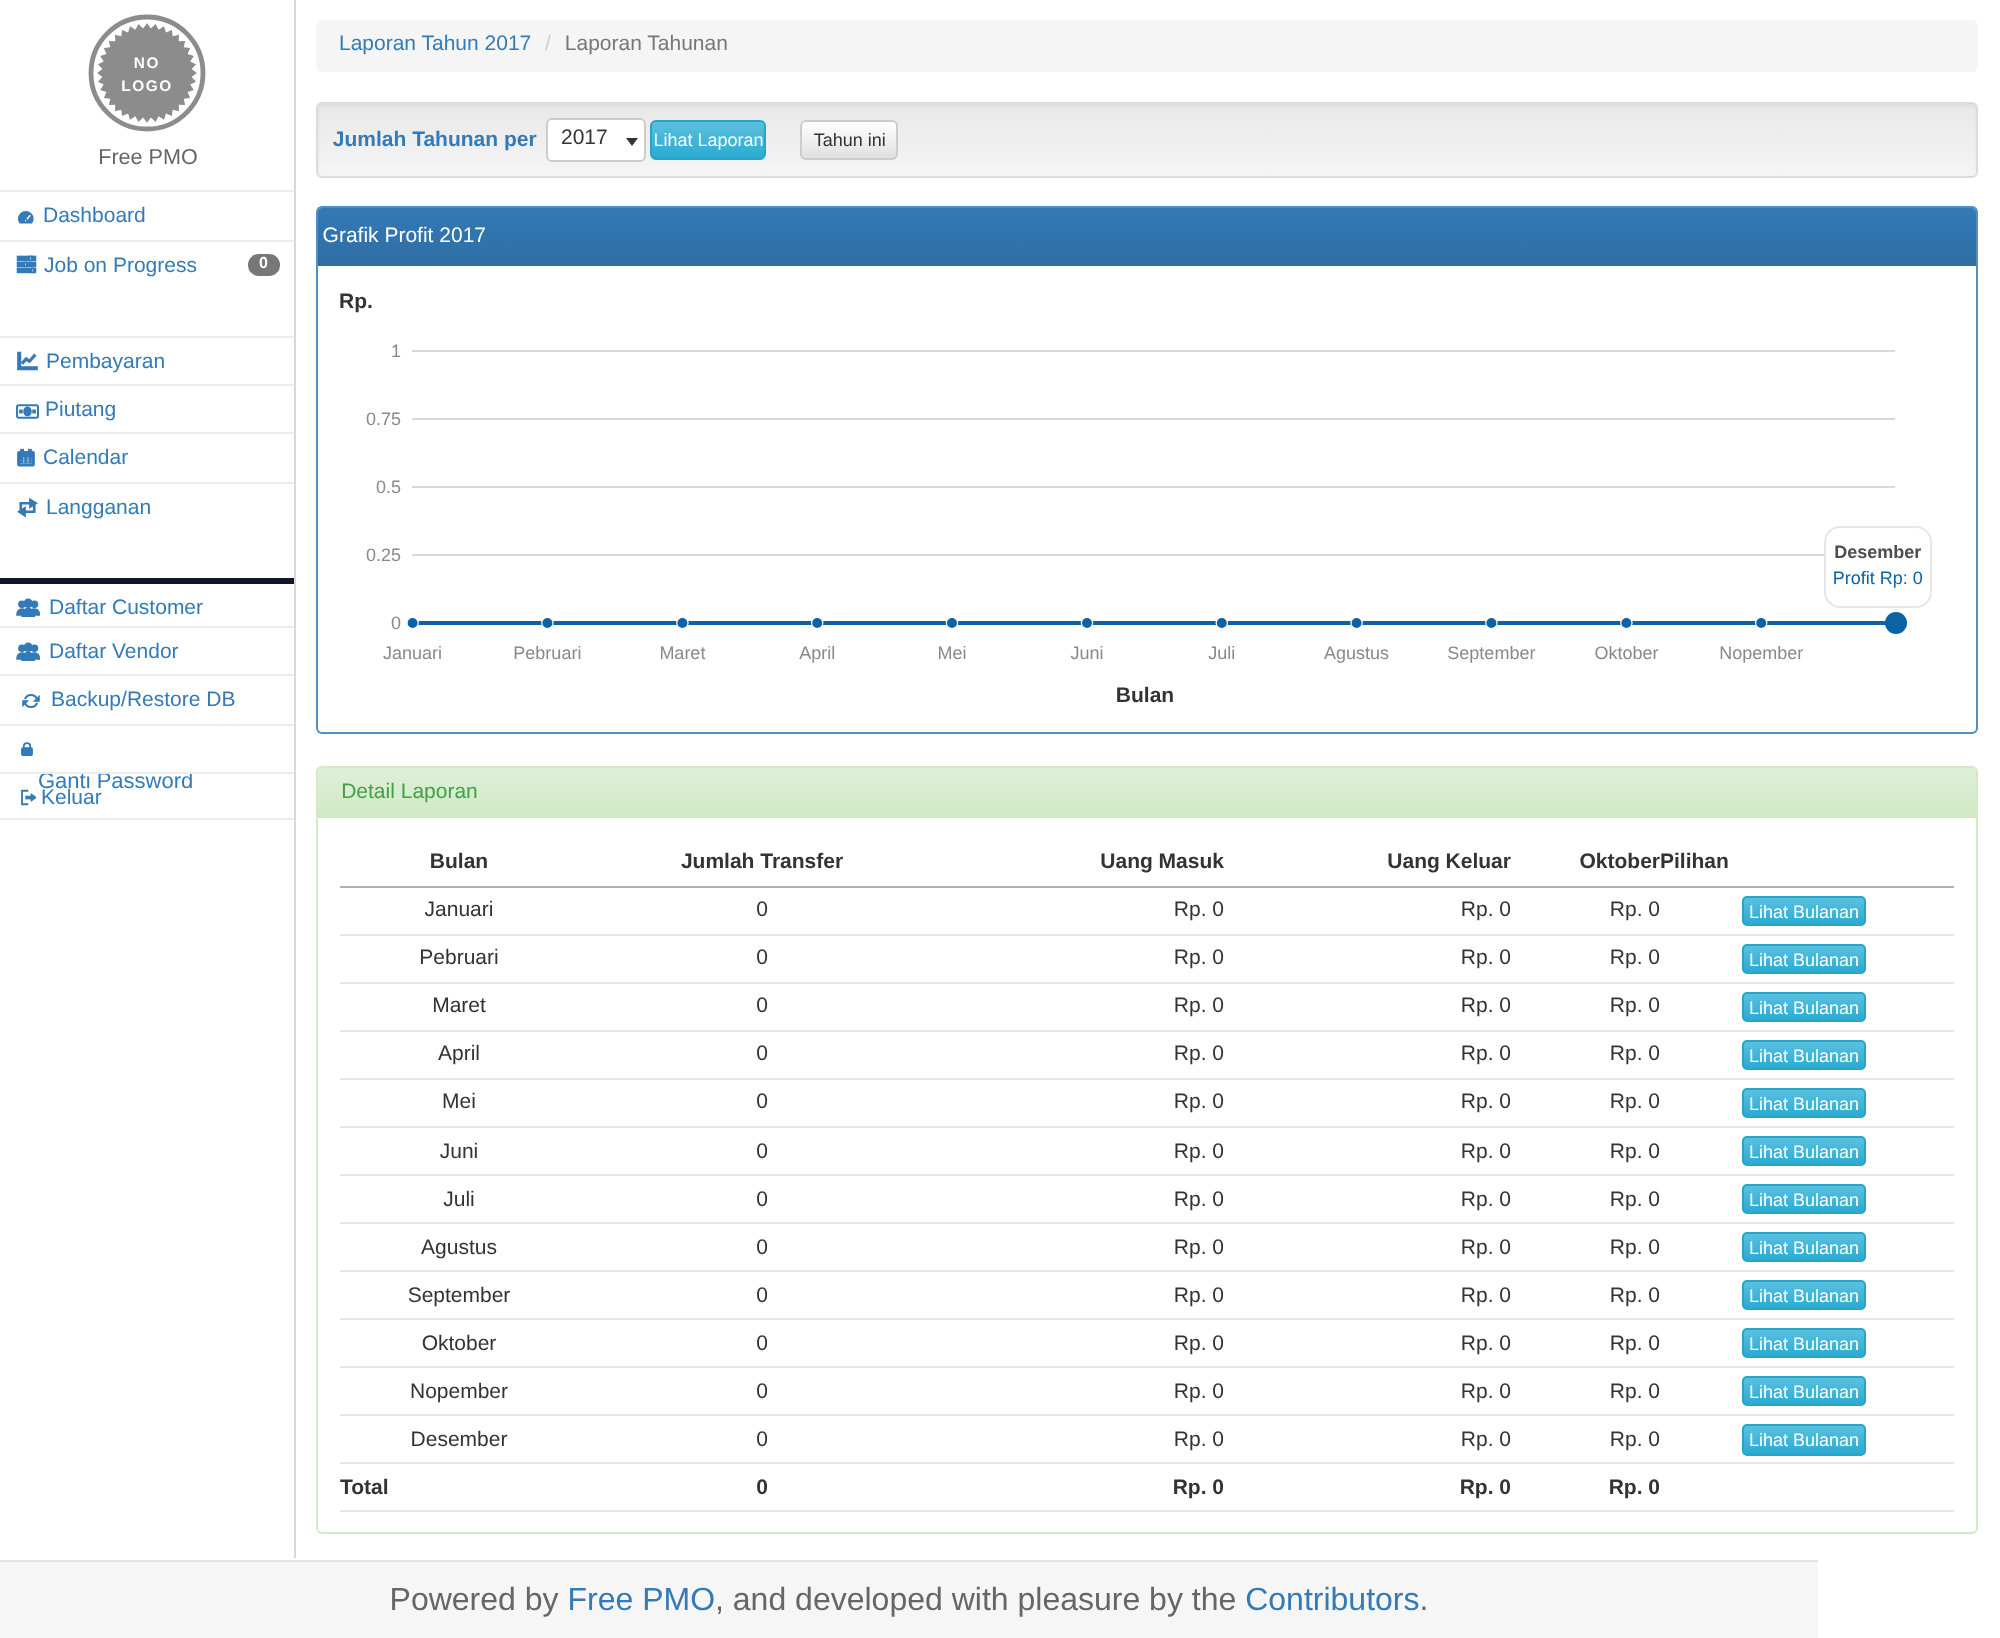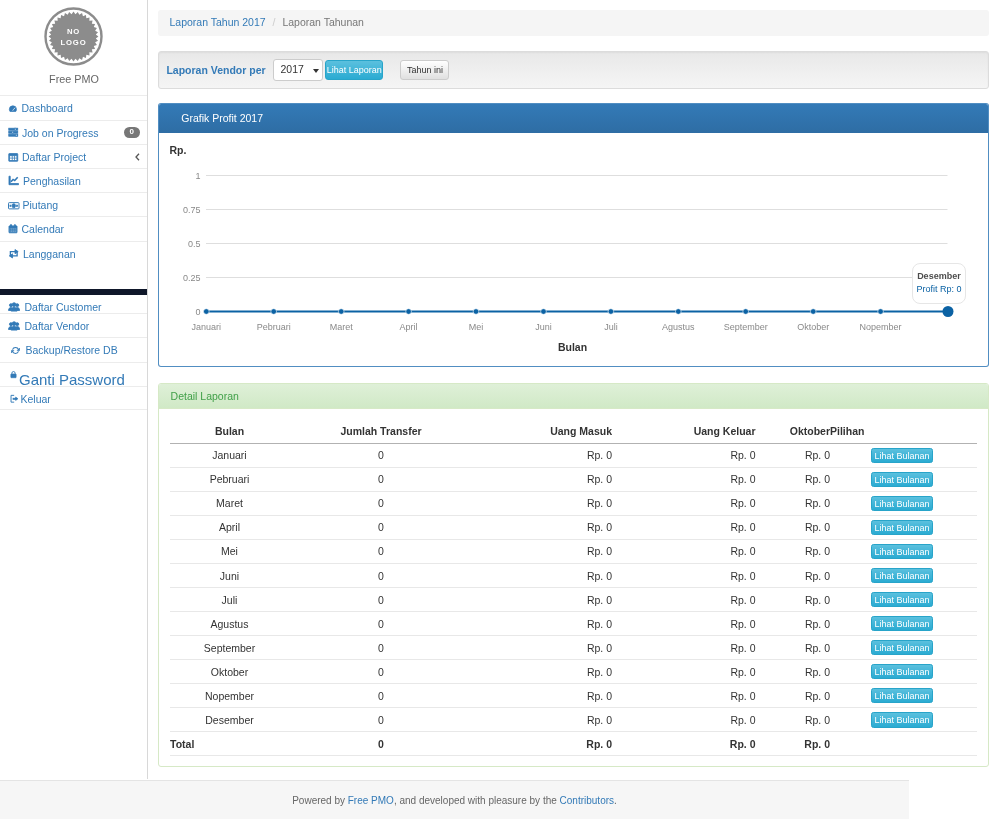--- a/index.html
+++ b/index.html
@@ -34,42 +34,26 @@
         <rect x="1" y="1.6" width="12" height="2.7"></rect>
         <rect x="1" y="5.6" width="12" height="2.7"></rect>
         <rect x="1" y="9.6" width="12" height="2.7"></rect>
         <rect x="9" y="1.6" width="1.4" height="2.7" fill="#fff"></rect>
         <rect x="5.6" y="5.6" width="1.4" height="2.7" fill="#fff"></rect>
         <rect x="10.4" y="9.6" width="1.4" height="2.7" fill="#fff"></rect>
       </svg>
       <div class="a" style="left:22px;top:0;height:24.2px;line-height:24.2px;font-size:10.5px;color:#337ab7">Job on Progress</div>
       <div class="a" style="left:123.5px;top:6.9px;width:16.5px;height:10.8px;background:#777;border-radius:5.4px;color:#fff;font-size:8px;font-weight:bold;text-align:center;line-height:10.8px">0</div>
     </div>
-    <div class="a" style="left:0;top:143.8px;width:147px;height:24.2px;border-top:1px solid #ececec;">
-      <svg class="a" style="left:8px;top:6.85px" width="10.5" height="10.5" viewBox="0 0 14 14" fill="#337ab7" stroke="#337ab7">
-        <rect x="1" y="2" width="12" height="10.4" rx="0.8"></rect>
-        <rect x="2.1" y="5" width="9.8" height="6.2" fill="#fff"></rect>
-        <rect x="2.1" y="5" width="9.8" height="6.2" fill="none" stroke="none"></rect>
-        <g stroke="none" fill="#337ab7">
-          <rect x="5.1" y="5" width="1" height="6.2"></rect>
-          <rect x="8.3" y="5" width="1" height="6.2"></rect>
-          <rect x="2.1" y="7.6" width="9.8" height="1"></rect>
-        </g>
-      </svg>
-      <div class="a" style="left:22px;top:0;height:24.2px;line-height:24.2px;font-size:10.5px;color:#337ab7">Daftar Project</div>
-      <svg class="a" style="left:134.5px;top:8.6px" width="5" height="8" viewBox="0 0 5 8">
-        <polyline points="4,0.8 1,4 4,7.2" fill="none" stroke="#555" stroke-width="1.3"></polyline>
-      </svg>
-    </div>
     <div class="a" style="left:0;top:168.0px;width:147px;height:24.2px;border-top:1px solid #ececec;">
       <svg class="a" style="left:8px;top:6.35px" width="11.5" height="11.5" viewBox="0 0 14 14" fill="#337ab7" stroke="#337ab7">
         <path d="M1.2 1.5v10.3h11.6v-1.4H2.7V1.5z"></path>
         <polyline points="3.6,8.3 6.2,5.4 8.2,6.8 11.8,2.8" fill="none" stroke-width="1.9"></polyline>
       </svg>
-      <div class="a" style="left:23px;top:0;height:24.2px;line-height:24.2px;font-size:10.5px;color:#337ab7">Penghasilan</div>
+      <div class="a" style="left:23px;top:0;height:24.2px;line-height:24.2px;font-size:10.5px;color:#337ab7">Pembayaran</div>
     </div>
     <div class="a" style="left:0;top:192.2px;width:147px;height:24.2px;border-top:1px solid #ececec;">
       <svg class="a" style="left:8px;top:6.35px" width="11.5" height="11.5" viewBox="0 0 14 14" fill="#337ab7" stroke="#337ab7">
         <rect x="0.6" y="3.2" width="12.8" height="7.6" rx="1" fill="none" stroke-width="1.2"></rect>
         <ellipse cx="7" cy="7" rx="2.1" ry="2.5"></ellipse>
         <rect x="2.4" y="6.3" width="1.2" height="1.4"></rect>
         <rect x="10.4" y="6.3" width="1.2" height="1.4"></rect>
       </svg>
       <div class="a" style="left:22.5px;top:0;height:24.2px;line-height:24.2px;font-size:10.5px;color:#337ab7">Piutang</div>
     </div>
@@ -92,21 +76,21 @@
     </div>
     <div class="a" style="left:0;top:240.6px;width:147px;height:24.2px;border-top:1px solid #ececec;">
       <svg class="a" style="left:8px;top:6.35px" width="11.5" height="11.5" viewBox="0 0 14 14" fill="#337ab7" stroke="#337ab7">
         <polyline points="2.9,9.8 2.9,4.4 8.9,4.4" fill="none" stroke-width="1.6"></polyline>
         <polygon points="8.5,1.9 12.4,4.4 8.5,6.9"></polygon>
         <polyline points="11.1,4.2 11.1,9.6 5.1,9.6" fill="none" stroke-width="1.6"></polyline>
         <polygon points="5.5,7.1 1.6,9.6 5.5,12.1"></polygon>
       </svg>
       <div class="a" style="left:23px;top:0;height:24.2px;line-height:24.2px;font-size:10.5px;color:#337ab7">Langganan</div>
     </div>
-    <div class="a" style="left:0;top:289.0px;width:147px;height:24.2px;border-top:6px solid #0f172a;">
+    <div class="a" style="left:0;top:289.0px;width:147px;height:24.2px;border-top:3px solid #0f172a;">
       <svg class="a" style="left:8px;top:6.0px" width="12.2" height="12.2" viewBox="0 0 14 14" fill="#337ab7" stroke="#337ab7">
         <circle cx="3.4" cy="4.8" r="1.7"></circle>
         <circle cx="10.6" cy="4.8" r="1.7"></circle>
         <path d="M0.6 10.9c0-2.2 1.2-3.4 2.8-3.4 .7 0 1.3.25 1.8.7A5.6 5.6 0 0 0 4 10.9z"></path>
         <path d="M13.4 10.9c0-2.2-1.2-3.4-2.8-3.4-.7 0-1.3.25-1.8.7.7.7 1.2 1.6 1.2 2.7z"></path>
         <circle cx="7" cy="4.2" r="2.2"></circle>
         <path d="M3.6 11.6c0-2.8 1.5-4.3 3.4-4.3s3.4 1.5 3.4 4.3z"></path>
       </svg>
       <div class="a" style="left:24.5px;top:0;height:24.2px;line-height:24.2px;font-size:10.5px;color:#337ab7">Daftar Customer</div>
     </div>
@@ -128,45 +112,45 @@
         <circle cx="7" cy="4.2" r="2.2"></circle>
         <path d="M3.6 11.6c0-2.8 1.5-4.3 3.4-4.3s3.4 1.5 3.4 4.3z"></path>
       </svg>
       <div class="a" style="left:24.5px;top:0;height:24.2px;line-height:24.2px;font-size:10.5px;color:#337ab7">Daftar Vendor</div>
     </div>
     <div class="a" style="left:0;top:361.6px;width:147px;height:24.2px;border-top:1px solid #ececec;">
       <svg class="a" style="left:9px;top:7.6px" width="9" height="9" viewBox="0 0 14 14" fill="#337ab7" stroke="#337ab7">
         <path d="M4.5 6.4V4.9a2.5 2.5 0 0 1 5 0v1.5" fill="none" stroke-width="1.4"></path>
         <rect x="2.9" y="6.2" width="8.2" height="5.8" rx="0.9"></rect>
       </svg>
-      <div class="a" style="left:19px;top:5px;height:24.2px;line-height:24.2px;font-size:15px;color:#337ab7">Ganti Password</div>
+      <div class="a" style="left:19px;top:16px;height:24.2px;line-height:24.2px;font-size:11px;color:#337ab7">Ganti Password</div>
     </div>
     <div class="a" style="left:0;top:385.8px;width:147px;height:24.2px;border-top:1px solid #ececec;border-bottom:1px solid #ececec;">
       <svg class="a" style="left:8.5px;top:7.35px" width="9.5" height="9.5" viewBox="0 0 14 14" fill="#337ab7" stroke="#337ab7">
         <path d="M7.6 2H3v10h4.6" fill="none" stroke-width="1.4"></path>
         <rect x="5.9" y="6.2" width="4.2" height="1.7"></rect>
         <polygon points="9.8,4.6 13.2,7 9.8,9.4"></polygon>
       </svg>
       <div class="a" style="left:20.5px;top:0;height:24.2px;line-height:24.2px;font-size:10.5px;color:#337ab7">Keluar</div>
     </div>
   </div>
 <div class="a" style="left:158.3px;top:10.2px;width:830.7px;height:25.6px;background:#f5f5f5;border-radius:3px">
     <div class="a" style="left:11.2px;top:0;height:25.6px;line-height:25.6px;font-size:10.5px;color:#777"><span style="color:#337ab7">Laporan Tahun 2017</span><span style="color:#ccc;padding:0 4px"> / </span>Laporan Tahunan</div>
   </div>
 <div class="a" style="left:158.3px;top:51.4px;width:830.7px;height:37.2px;border:1px solid #dcdcdc;border-radius:3px;background:linear-gradient(to bottom,#e8e8e8 0,#f5f5f5 100%);box-shadow:inset 0 1px 2px rgba(0,0,0,.05)">
-    <div class="a" style="left:7.1px;top:0;height:37.2px;line-height:37.2px;font-size:10.5px;font-weight:bold;color:#337ab7">Laporan Vendor per</div>
+    <div class="a" style="left:7.1px;top:0;height:37.2px;line-height:37.2px;font-size:10.5px;font-weight:bold;color:#337ab7">Jumlah Tahunan per</div>
     <div class="a" style="left:113.7px;top:7.1px;width:49.6px;height:21.5px;background:#fff;border:1px solid #ccc;border-radius:3px">
       <div class="a" style="left:6.5px;top:0;height:19.5px;line-height:19.5px;font-size:10.5px;color:#333">2017</div>
       <div class="a" style="left:39px;top:8.2px;width:0;height:0;border-left:3.4px solid transparent;border-right:3.4px solid transparent;border-top:4px solid #333"></div>
     </div>
     <div class="a btn" style="left:166px;top:7.4px;width:58px;height:20.6px;background:linear-gradient(to bottom,#5bc0de 0,#2aabd2 100%);border:1px solid #28a4c9;color:#fff">Lihat Laporan</div>
     <div class="a btn" style="left:241.2px;top:7.4px;width:48.9px;height:20.6px;background:linear-gradient(to bottom,#fff 0,#e0e0e0 100%);border:1px solid #ccc;color:#333">Tahun ini</div>
   </div>
 <div class="a" style="left:158.3px;top:102.5px;width:830.7px;height:264.3px;border:1px solid rgba(51,122,183,.85);border-radius:3px;background:#fff">
-    <div style="height:29px;background:linear-gradient(to bottom,#337ab7 0,#2e6da4 100%);border-radius:2px 2px 0 0;color:#fff;font-size:10.5px;line-height:29px;padding-left:22px">Grafik Profit 2017</div>
+    <div style="height:29px;background:linear-gradient(to bottom,#337ab7 0,#2e6da4 100%);border-radius:2px 2px 0 0;color:#fff;font-size:10.5px;line-height:29px;padding-left:2px">Grafik Profit 2017</div>
   </div>
 <svg class="a" style="left:0;top:0" width="1000" height="819" viewBox="0 0 1000 819" font-family="Liberation Sans,sans-serif">
     <line x1="206" y1="175.5" x2="947.5" y2="175.5" stroke="#dadada" stroke-width="0.9"></line>
     <line x1="206" y1="209.5" x2="947.5" y2="209.5" stroke="#dadada" stroke-width="0.9"></line>
     <line x1="206" y1="243.5" x2="947.5" y2="243.5" stroke="#dadada" stroke-width="0.9"></line>
     <line x1="206" y1="277.5" x2="947.5" y2="277.5" stroke="#dadada" stroke-width="0.9"></line>
     <line x1="206" y1="311.5" x2="947.5" y2="311.5" stroke="#dadada" stroke-width="0.9"></line>
     <text x="200.5" y="178.6" text-anchor="end" font-size="9" fill="#898989">1</text>
     <text x="200.5" y="212.6" text-anchor="end" font-size="9" fill="#898989">0.75</text>
     <text x="200.5" y="246.6" text-anchor="end" font-size="9" fill="#898989">0.5</text>
@@ -323,12 +307,12 @@
       <tr style="height:24.05px;font-weight:bold">
         <td style="text-align:left">Total</td>
         <td style="text-align:center">0</td>
         <td style="text-align:right">Rp. 0</td>
         <td style="text-align:right">Rp. 0</td>
         <td style="text-align:right">Rp. 0</td>
         <td></td>
       </tr>
     </tbody>
   </table>
-<div class="a" style="left:0;top:779.5px;width:909px;height:39.5px;background:#f6f6f6;border-top:1px solid #e4e4e4;text-align:center;font-size:10px;color:#666;line-height:39px">Powered by <span style="color:#337ab7">Free PMO</span>, and developed with pleasure by the <span style="color:#337ab7">Contributors</span>.</div>
+<div class="a" style="left:0;top:779.5px;width:909px;height:39.5px;background:#f6f6f6;border-top:1px solid #e4e4e4;text-align:center;font-size:16px;color:#666;line-height:39px">Powered by <span style="color:#337ab7">Free PMO</span>, and developed with pleasure by the <span style="color:#337ab7">Contributors</span>.</div>
 </body></html>

